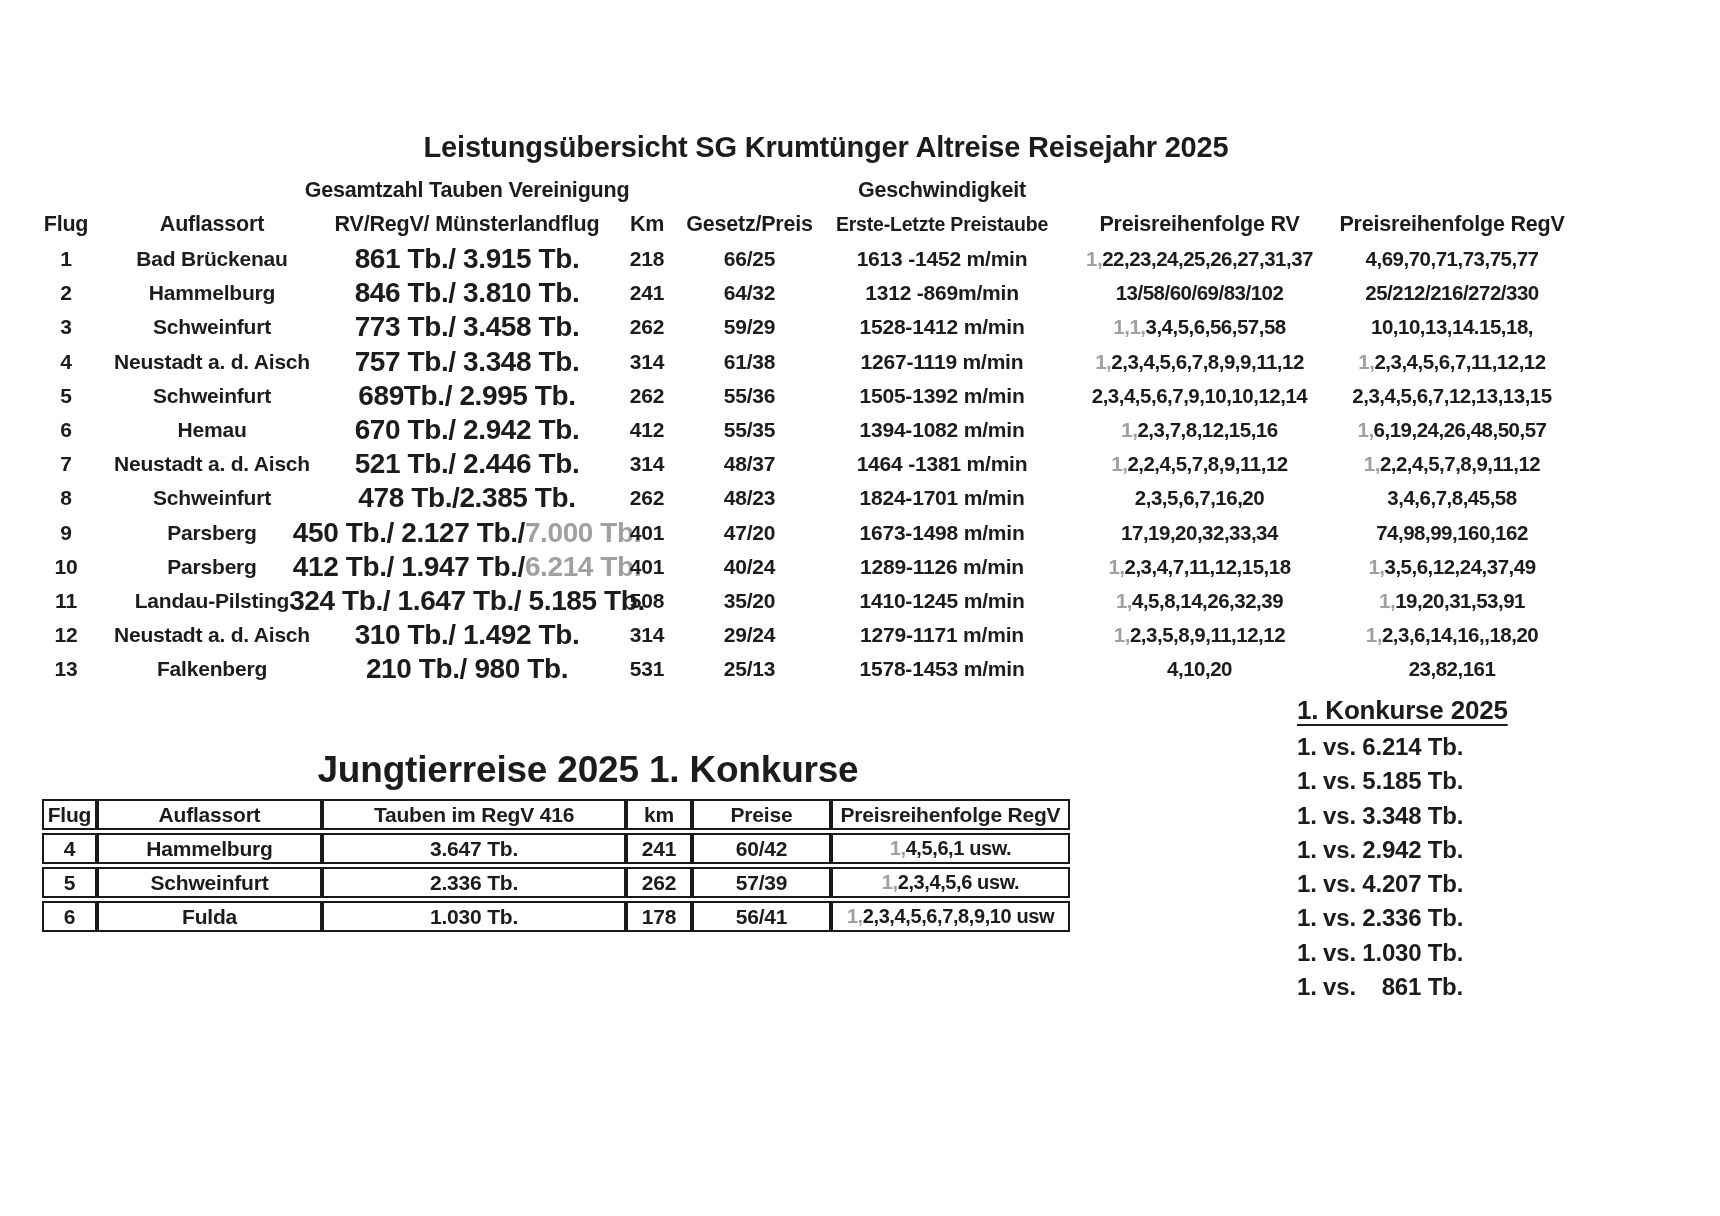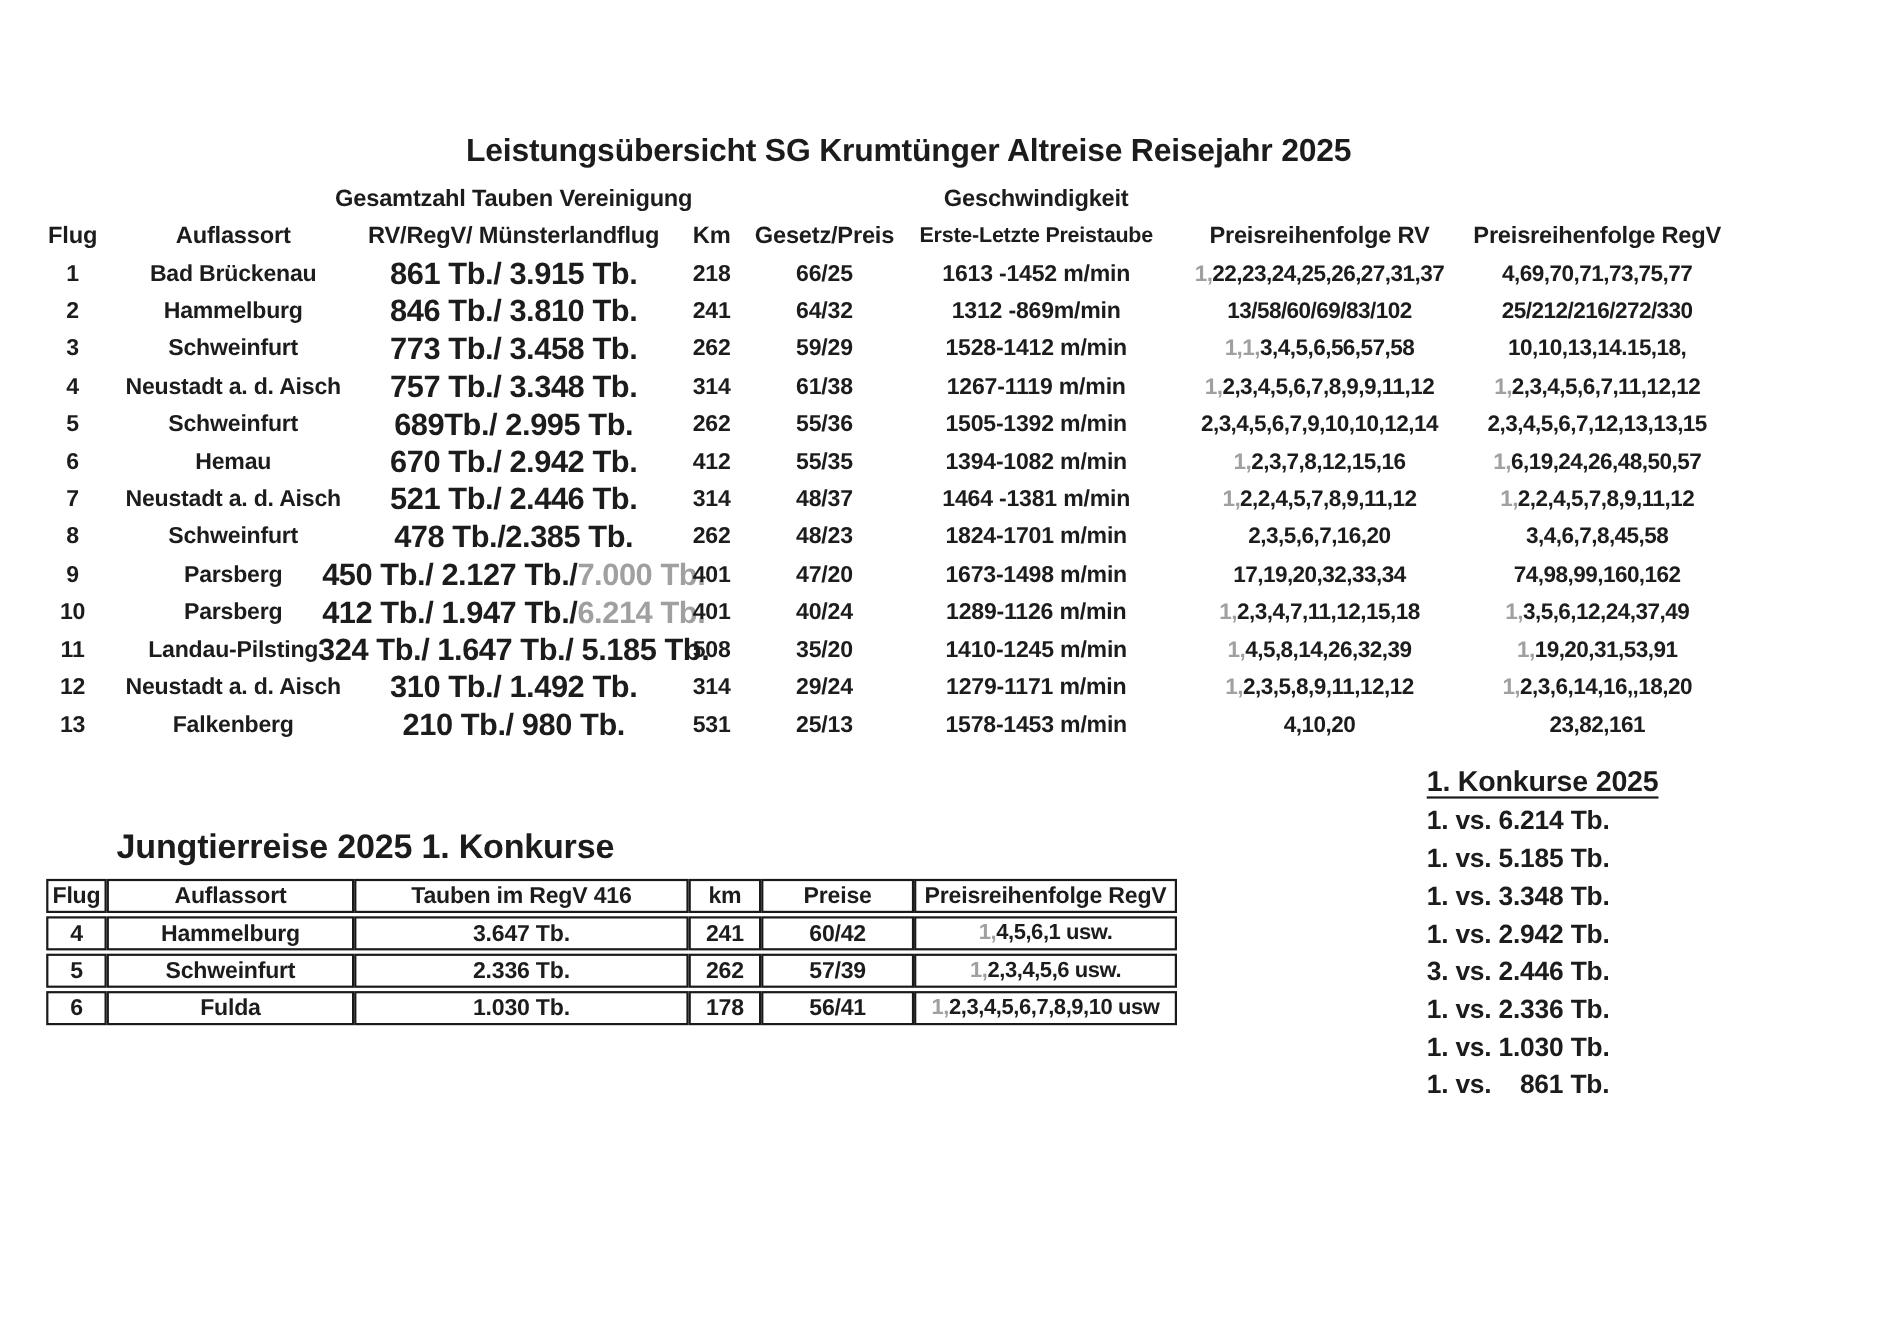--- a/index.html
+++ b/index.html
@@ -1,36 +1,36 @@
 <!DOCTYPE html>
 <html><head>
 <meta charset="utf-8">
 <style>
   html,body{margin:0;padding:0;background:#ffffff;}
   .page{
     position:relative;width:1720px;height:1216px;overflow:hidden;background:#ffffff;
     font-family:"Liberation Sans",sans-serif;font-weight:bold;color:#1c1c1c;
   }
   
-  .main-wrap{position:absolute;left:40px;top:118px;width:1542px;}
+  .main-wrap{position:absolute;left:40px;top:128px;width:1542px;}
   .doc-title{font-size:29px;line-height:38px;text-align:center;letter-spacing:-0.2px;white-space:nowrap;margin-left:30px;}
   .mgrid{display:grid;grid-template-columns:52px 240px 270px 90px 115px 270px 245px 260px;align-items:center;}
   .super-row{margin-top:8px;height:32px;text-align:center;}
   .header-row{height:36px;}
   .mrow{height:34.2px;}
   .mc{display:flex;justify-content:center;align-items:center;white-space:nowrap;font-size:21px;letter-spacing:-0.2px;}
   .sc{font-size:21.5px;}
   .hc{font-size:21.5px;}
   .hc-speed{font-size:19.5px;}
   .c-tauben{font-size:28px;letter-spacing:-0.4px;}
   .c-rv,.c-regv{font-size:20.5px;letter-spacing:-0.5px;}
   .gray{color:#a0a0a0;}
   
   .jt-wrap{position:absolute;left:42px;top:752px;width:1028px;}
-  .jt-title{font-size:31px;line-height:36px;text-align:left;letter-spacing:-0.2px;margin-left:64px;white-space:nowrap;}
+  .jt-title{font-size:37px;line-height:36px;text-align:center;letter-spacing:-0.2px;margin-left:64px;white-space:nowrap;}
   table.jt{margin-top:8px;border-collapse:separate;border-spacing:0 3px;table-layout:fixed;width:1028px;}
   .jt th,.jt td{border:2px solid #1a1a1a;height:27px;text-align:center;vertical-align:middle;
     font-size:21px;letter-spacing:-0.2px;white-space:nowrap;padding:0;font-weight:bold;overflow:visible;}
   .jt td.jt-regv{font-size:20px;letter-spacing:-0.4px;margin-top:26px;}
   
   .konk-wrap{position:absolute;left:1297px;top:694px;width:300px;text-align:left;}
   .konk-heading{display:inline-block;font-size:26px;line-height:32px;letter-spacing:-0.2px;
     text-decoration:underline;text-underline-offset:5px;text-decoration-thickness:2px;white-space:pre;}
   .konk-items{margin-top:4px;}
   .konk-item{font-size:24px;line-height:34.3px;white-space:pre;letter-spacing:-0.2px;}
@@ -490,20 +490,20 @@
     </table>
   </div>
 
   <div class="konk-wrap">
     <div class="konk-heading">1. Konkurse 2025</div>
     <div class="konk-items" id="konk-items">
         <div class="konk-item">1. vs. 6.214 Tb.</div>
         <div class="konk-item">1. vs. 5.185 Tb.</div>
         <div class="konk-item">1. vs. 3.348 Tb.</div>
         <div class="konk-item">1. vs. 2.942 Tb.</div>
-        <div class="konk-item">3. vs. 2.446 Tb.</div>
+        <div class="konk-item">1. vs. 4.207 Tb.</div>
         <div class="konk-item">1. vs. 2.336 Tb.</div>
         <div class="konk-item">1. vs. 1.030 Tb.</div>
         <div class="konk-item">1. vs.    861 Tb.</div>
       </div>
   </div>
 
 </div>
 
 </body></html>

